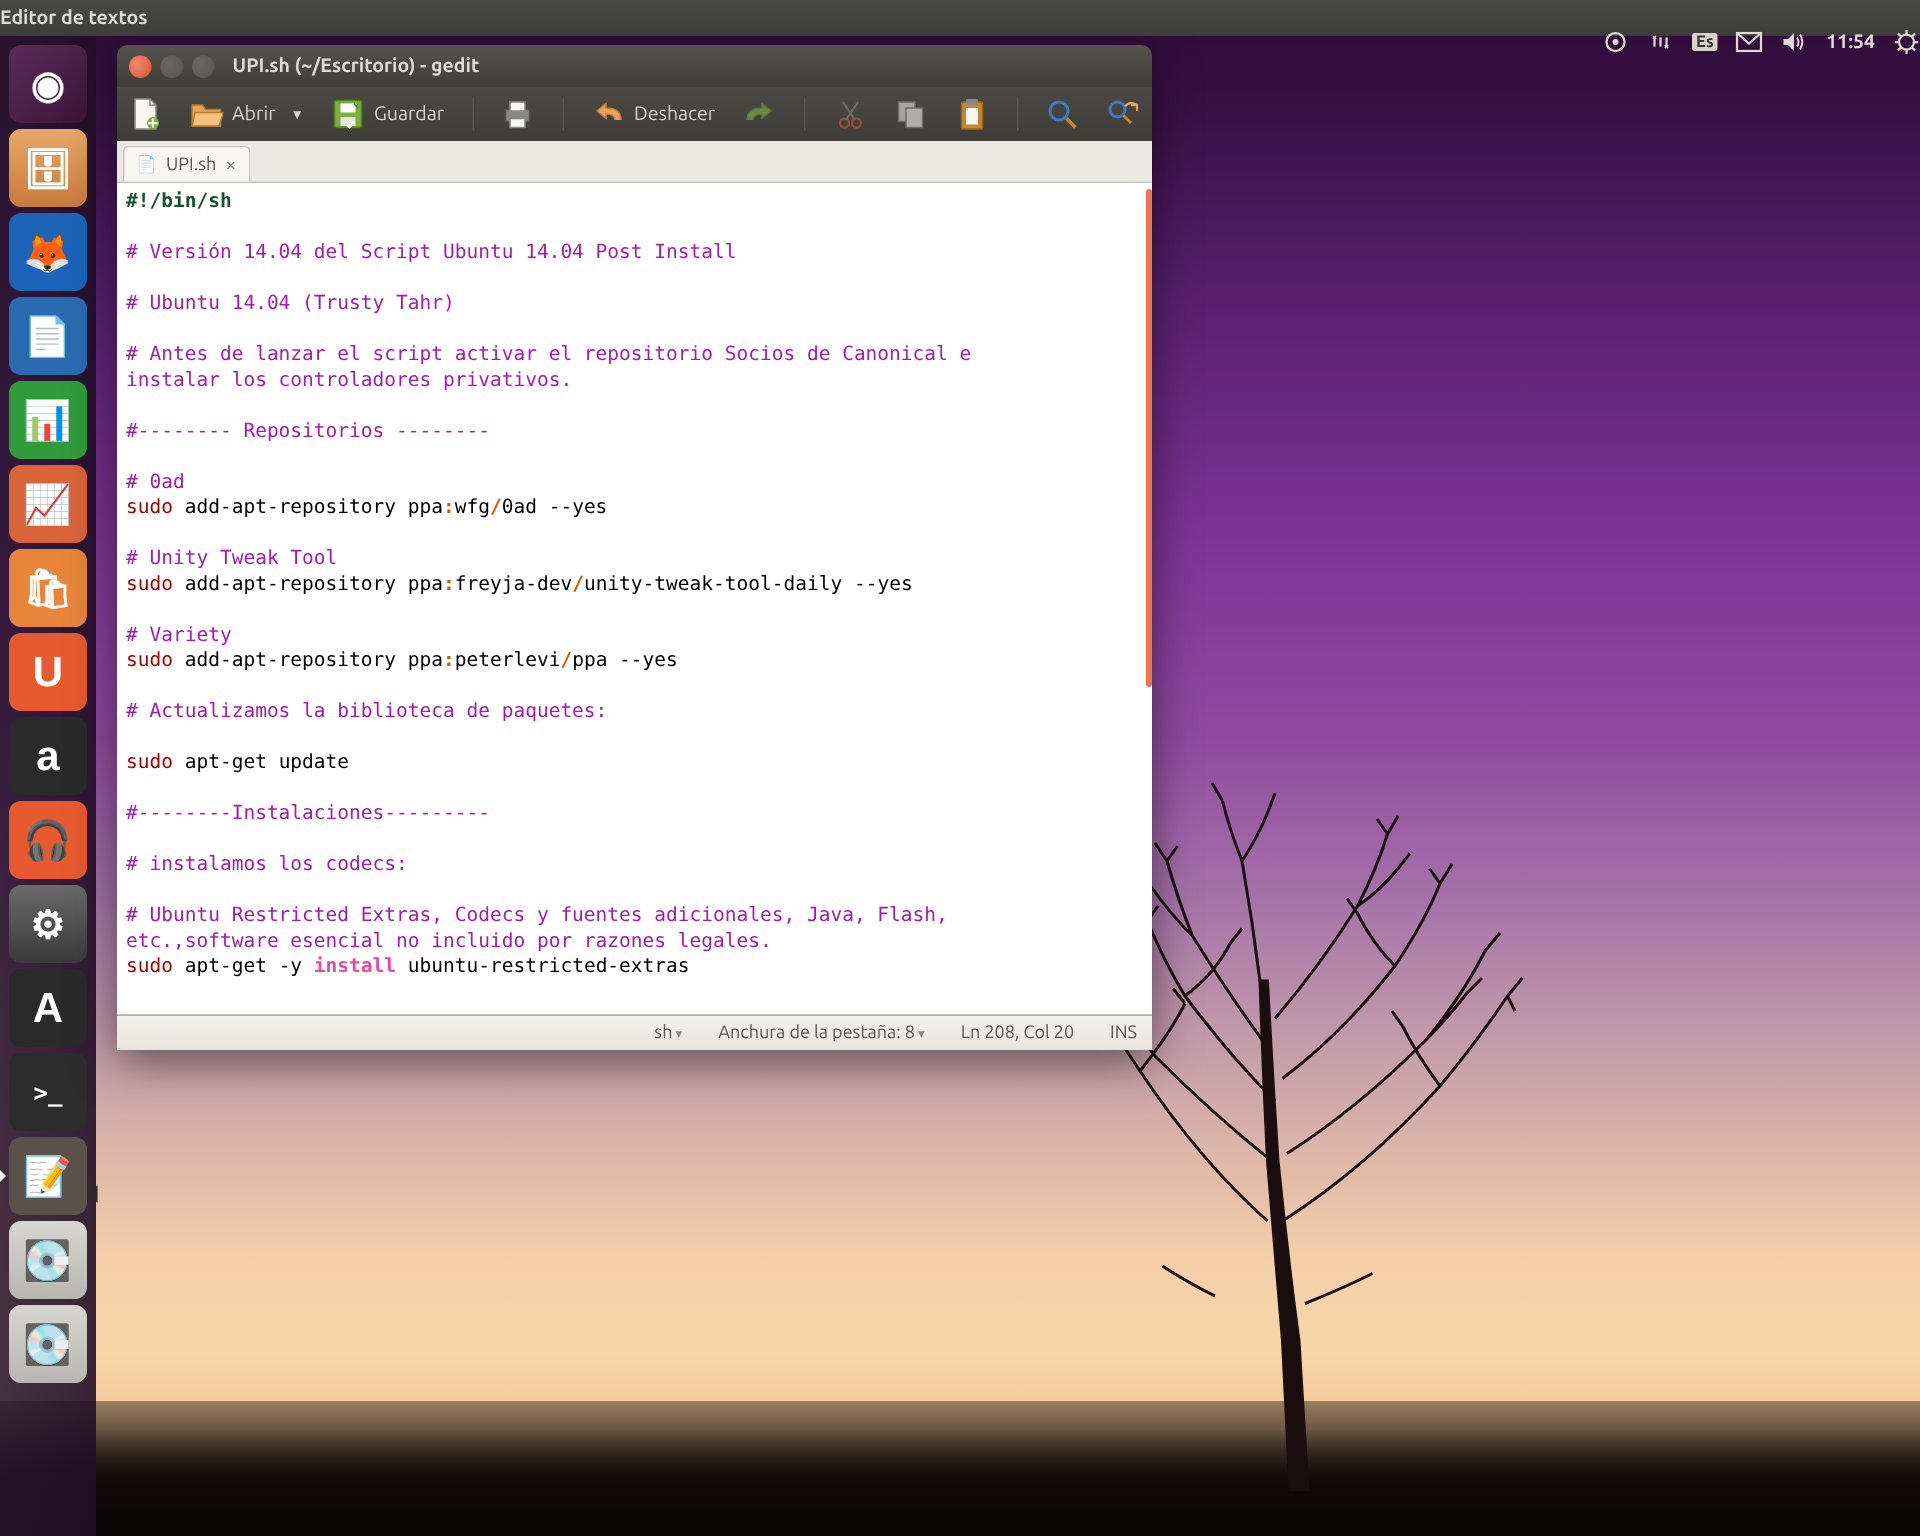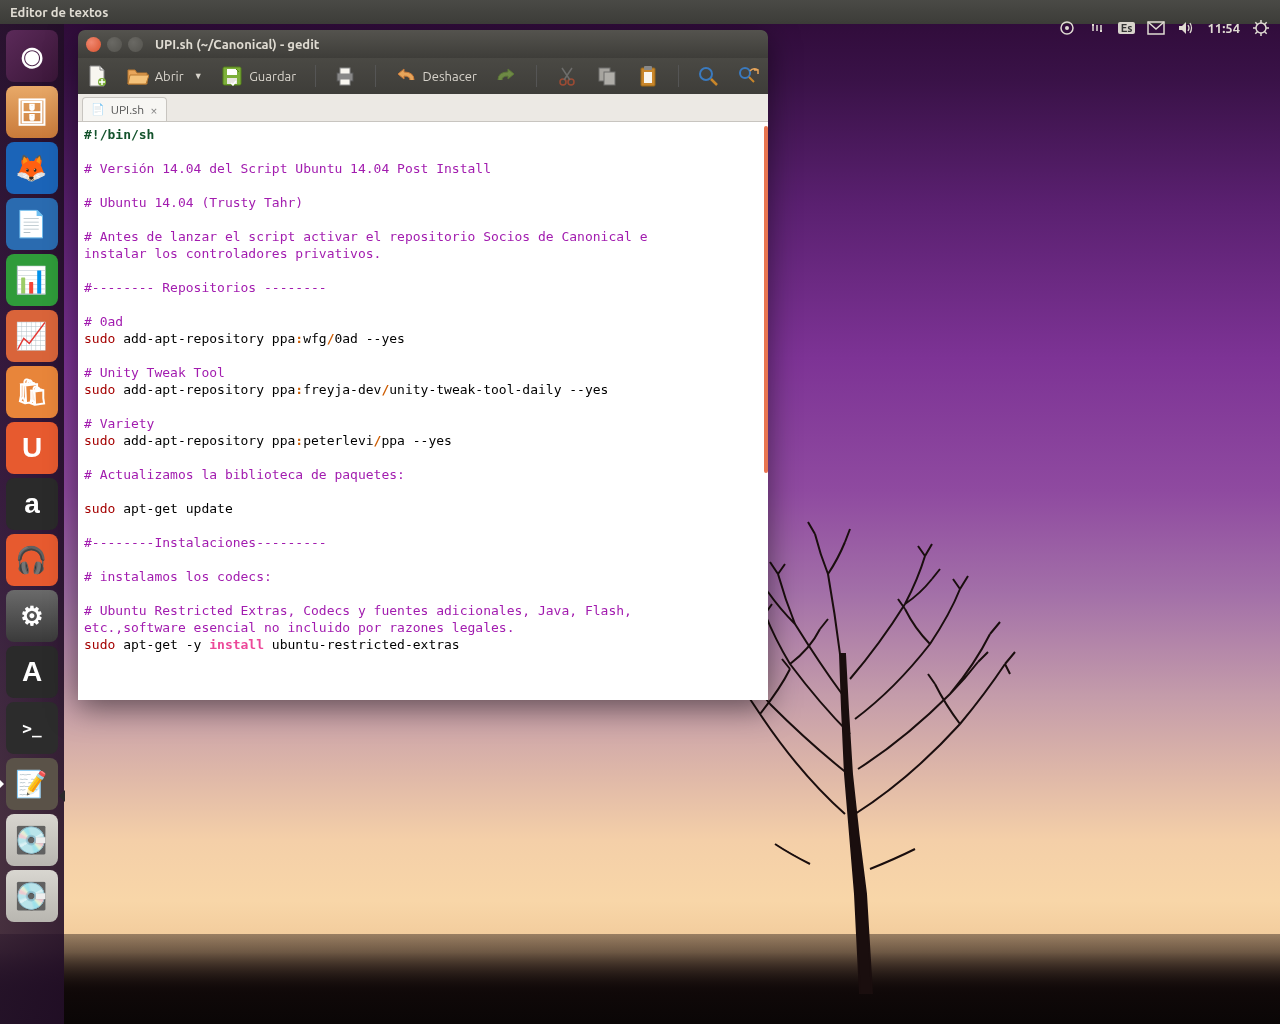--- a/index.html
+++ b/index.html
@@ -9,21 +9,21 @@
   font-size: 13px;
   background: linear-gradient(180deg, #2d0a36 0%, #3a1248 8%, #5a2070 20%, #7d3395 35%, #8f4aa0 48%, #a370a8 58%, #c49caa 68%, #e0b9a8 76%, #f4cfa8 82%, #f8d6a8 88%, #f0c898 93%, #2a1818 97%, #1a1010 100%);
   overflow: hidden;
   position: relative;
   color: #ddd;
 }
 
 .top-panel {
   position: absolute; top: 0; left: 0; right: 0; height: 24px;
   background: linear-gradient(180deg, #4a4a46 0%, #3c3c38 100%);
-  display: flex; align-items: center; padding: 0 10px;
+  display: flex; align-items: center; padding: 0 0;
   color: #dfdbd2; font-size: 13px; font-weight: bold;
   z-index: 100;
 }
 .top-panel .right { margin-left: auto; display: flex; align-items: center; gap: 12px; margin-top: 32px; }
 .top-panel .ind { display: inline-flex; align-items: center; justify-content: center; width: 18px; height: 18px; }
 .lang-badge { background: #d8d4cc; color: #333; border-radius: 2px; padding: 0 3px; font-size: 11px; font-weight: bold; }
 
 
 .launcher {
   position: absolute; top: 24px; left: 0; bottom: 0; width: 64px;
@@ -179,21 +179,21 @@
     <div class="tile" style="background: linear-gradient(rgb(216, 214, 208), rgb(184, 182, 176)); color: rgb(255, 255, 255); font-weight: bold;">💽</div>
     <div class="tile" style="background: linear-gradient(rgb(216, 214, 208), rgb(184, 182, 176)); color: rgb(255, 255, 255); font-weight: bold;">💽</div>
   </div>
 <div class="tri"></div>
 
 <div class="window">
   <div class="titlebar">
     <span class="win-btn win-close"></span>
     <span class="win-btn win-min"></span>
     <span class="win-btn win-max"></span>
-    <span class="title">UPI.sh (~/Canonical) - gedit</span>
+    <span class="title">UPI.sh (~/Escritorio) - gedit</span>
   </div>
   <div class="toolbar">
     <span class="tbtn">
         <span class="ico">
           <svg width="20" height="22" viewBox="0 0 20 22">
             <path d="M3 1 L13 1 L17 5 L17 21 L3 21 Z" fill="#f8f6f0" stroke="#888"></path>
             <path d="M13 1 L13 5 L17 5" fill="none" stroke="#888"></path>
             <circle cx="15" cy="17" r="4" fill="#7db03a"></circle>
             <path d="M15 14 L15 20 M12 17 L18 17" stroke="#fff" stroke-width="1.5"></path>
           </svg>
@@ -327,20 +327,26 @@
 
 <span class="c-comment">#--------Instalaciones---------</span>
 
 <span class="c-comment"># instalamos los codecs:</span>
 
 <span class="c-comment"># Ubuntu Restricted Extras, Codecs y fuentes adicionales, Java, Flash,</span>
 <span class="c-comment">etc.,software esencial no incluido por razones legales.</span>
 <span class="c-sudo">sudo</span><span> apt-get -y </span><span class="c-install">install</span><span> ubuntu-restricted-extras</span>
 </pre>
     <div class="scrollbar-overlay"></div>
+  </div>
+  <div class="statusbar">
+    <span class="drop">sh</span>
+    <span class="drop">Anchura de la pestaña: 8</span>
+    <span>Ln 208, Col 20</span>
+    <span>INS</span>
   </div>
 </div>
 
 <div class="ground"></div>
 <div class="tree">
 <svg viewBox="0 0 420 480">
 <g fill="#1a0e0e" stroke="#1a0e0e" stroke-width="2">
 <path d="M200 480 L195 380 Q190 320 185 260 Q182 200 180 140 L185 140 Q188 200 192 260 Q198 320 206 380 L212 480 Z" fill="#1a0e0e"></path>
 <path d="M185 300 Q140 260 100 200 M100 200 Q80 170 60 140 M100 200 Q120 175 130 155" fill="none"></path>
 <path d="M188 260 Q150 230 110 190 M110 190 Q90 165 75 135 M110 190 Q95 170 80 155" fill="none"></path>

